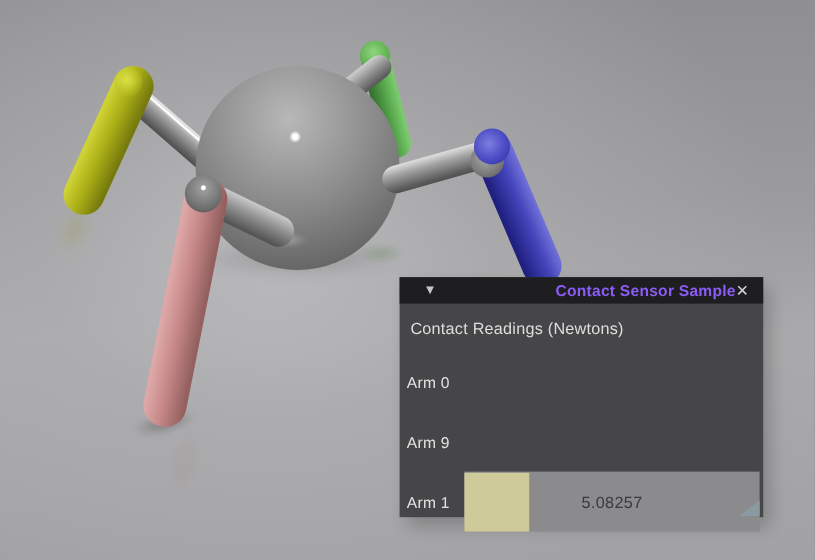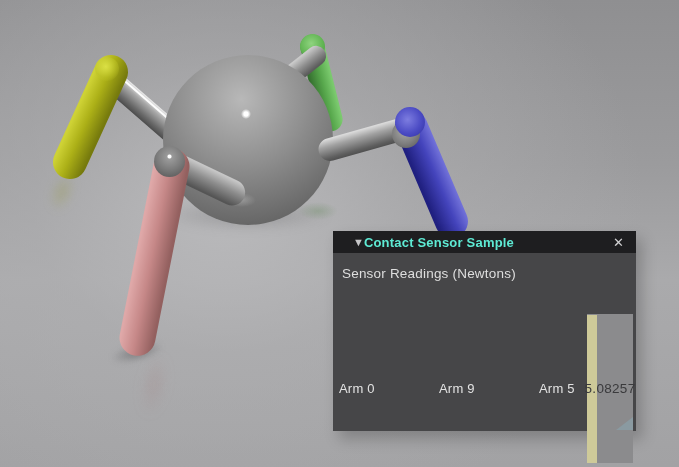--- a/index.html
+++ b/index.html
@@ -65,25 +65,25 @@
     background:linear-gradient(to top,#ced235 5%,#acb017 45%,#767a0d 95%);}
   .yellow-dome-hl{left:95px;top:57px;width:24px;height:24px;border-radius:50%;
     background:radial-gradient(circle at 45% 40%, rgba(220,226,70,.95) 0%, rgba(190,196,40,.5) 55%, rgba(170,176,20,0) 80%);}
 
   
   .panel{position:absolute;left:333px;top:231px;width:303px;height:200px;
     background:#464648;box-shadow:6px 8px 14px rgba(0,0,0,.22);}
   .titlebar{position:absolute;left:0;top:0;right:0;height:22px;background:#1e1e20;
     display:flex;align-items:center;}
   .collapse{margin-left:20px;font-size:11px;line-height:1;color:#c6c6c8;}
-  .title{flex:1;text-align:left;font-size:13px;font-weight:bold;color:#5eead4;letter-spacing:.2px;}
+  .title{flex:1;text-align:right;font-size:13px;font-weight:bold;color:#8b5cf6;letter-spacing:.2px;}
   .close{margin-right:12px;font-size:13px;line-height:1;color:#d2d2d4;}
   .section-label{position:absolute;left:9px;top:22px;height:41px;display:flex;align-items:center;
     font-size:13.5px;color:#dedede;letter-spacing:.2px;}
-  .chart{position:absolute;left:0;top:63px;width:300px;height:149px;display:flex;flex-direction:row;margin-top:20px;}
+  .chart{position:absolute;left:0;top:63px;width:300px;height:149px;display:flex;flex-direction:column;}
   .srow{flex:1;display:flex;}
   .srow-label{width:48px;padding-left:6px;display:flex;align-items:center;
     font-size:13px;color:#e3e3e3;letter-spacing:.2px;}
   .srow-track{flex:1;position:relative;background:#8b8b8d;}
   .srow-bar{position:absolute;left:0;top:.5px;bottom:.5px;}
   .srow-value{position:absolute;inset:0;display:flex;align-items:center;justify-content:center;
     font-size:13.5px;color:#3a3a3c;letter-spacing:.3px;}
   .resize-handle{position:absolute;right:3px;bottom:1px;width:0;height:0;
     border-left:17px solid transparent;border-bottom:13px solid #8a9aa1;}
 </style>
@@ -126,33 +126,33 @@
     <div class="cap yellow-capsule"></div>
     <div class="yellow-dome-hl"></div>
   </div>
 
   <div class="panel">
     <div class="titlebar">
       <span class="collapse">▼</span>
       <span class="title">Contact Sensor Sample</span>
       <span class="close">✕</span>
     </div>
-    <div class="section-label">Sensor Readings (Newtons)</div>
+    <div class="section-label">Contact Readings (Newtons)</div>
     <div class="chart">
   <div class="srow">
     <div class="srow-label">Arm 0</div>
   </div>
 
 
   <div class="srow">
     <div class="srow-label">Arm 9</div>
   </div>
 
   <div class="srow">
-    <div class="srow-label">Arm 5</div>
+    <div class="srow-label">Arm 1</div>
     <div class="srow-track">
       <div class="srow-bar" style="width: 22.1203%; background: rgb(206, 202, 153);"></div>
       <div class="srow-value">5.08257</div>
     </div>
   </div>
 </div>
     <div class="resize-handle"></div>
   </div>
 
 </div>

